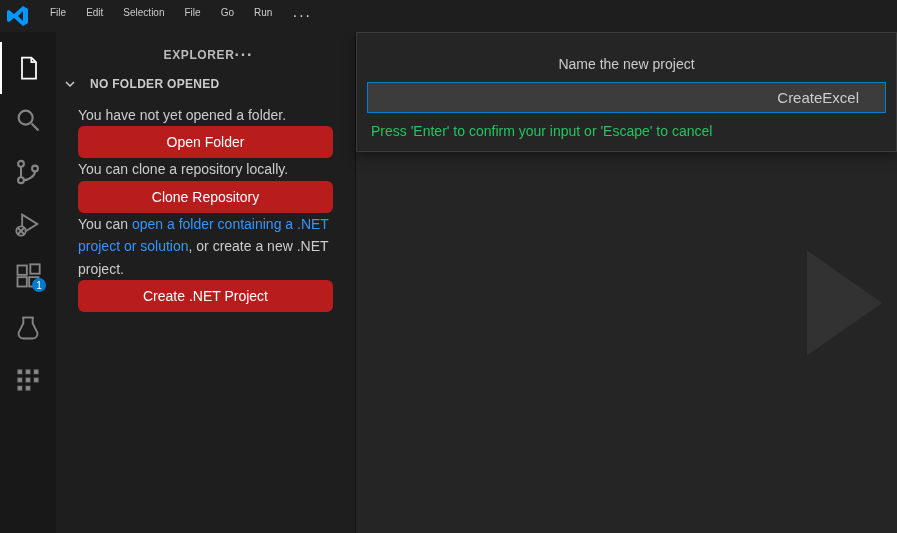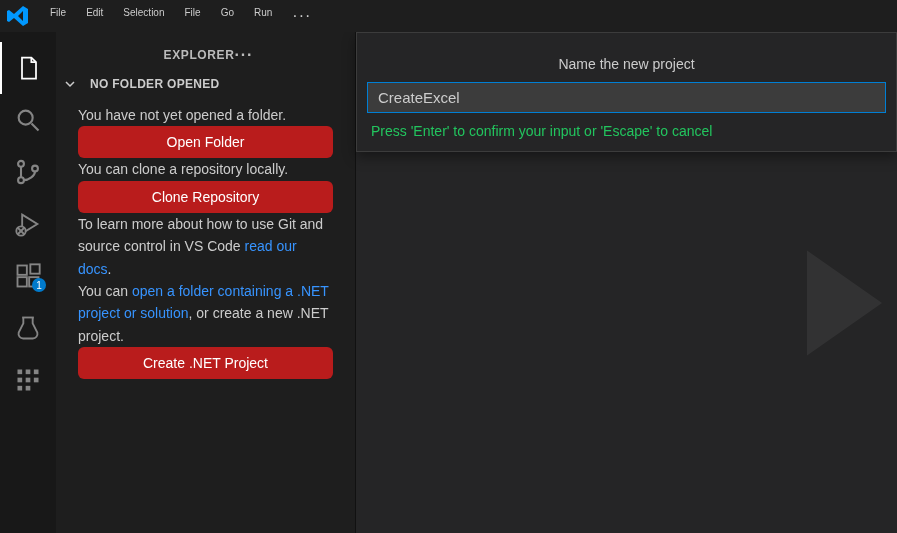--- a/index.html
+++ b/index.html
@@ -171,22 +171,23 @@
     }
     .qi-input-wrap {
       padding: 0 10px;
     }
     .qi-input {
       width: 100%;
       background: #3c3c3c;
       border: 1px solid #007fd4;
       color: #cccccc;
       font-size: 15px;
-      padding: 6px 10px;
+      padding: 6px 26px;
       outline: none;
+      text-align: right;
     }
     .qi-hint {
       font-size: 14px;
       color: #22c55e;
       padding: 10px 30px 12px 14px;
     }
     .watermark {
       position: absolute;
       right: -30px;
       bottom: 140px;
@@ -286,23 +287,20 @@
           <polyline points="4,6 8,10 12,6"></polyline>
         </svg>
       <span class="section-label">NO FOLDER OPENED</span>
     </div>
     <div class="sidebar-content">
       <div class="help-text">You have not yet opened a folder.</div>
       <button class="btn">Open Folder</button>
       <div class="help-text">You can clone a repository locally.</div>
       <button class="btn">Clone Repository</button>
       <div class="help-text">
-        <span>To learn more about how to use Git and source control in VS Code </span><span class="link">read our docs</span><span>.</span>
-      </div>
-      <div class="help-text">
         <span>You can </span><span class="link">open a folder containing a .NET project or solution</span><span>, or create a new .NET project.</span>
       </div>
       <button class="btn">Create .NET Project</button>
     </div>
   </div>
 
   <div class="editor-area">
     <div class="quick-input">
       <div class="qi-title">Name the new project</div>
       <div class="qi-input-wrap">

